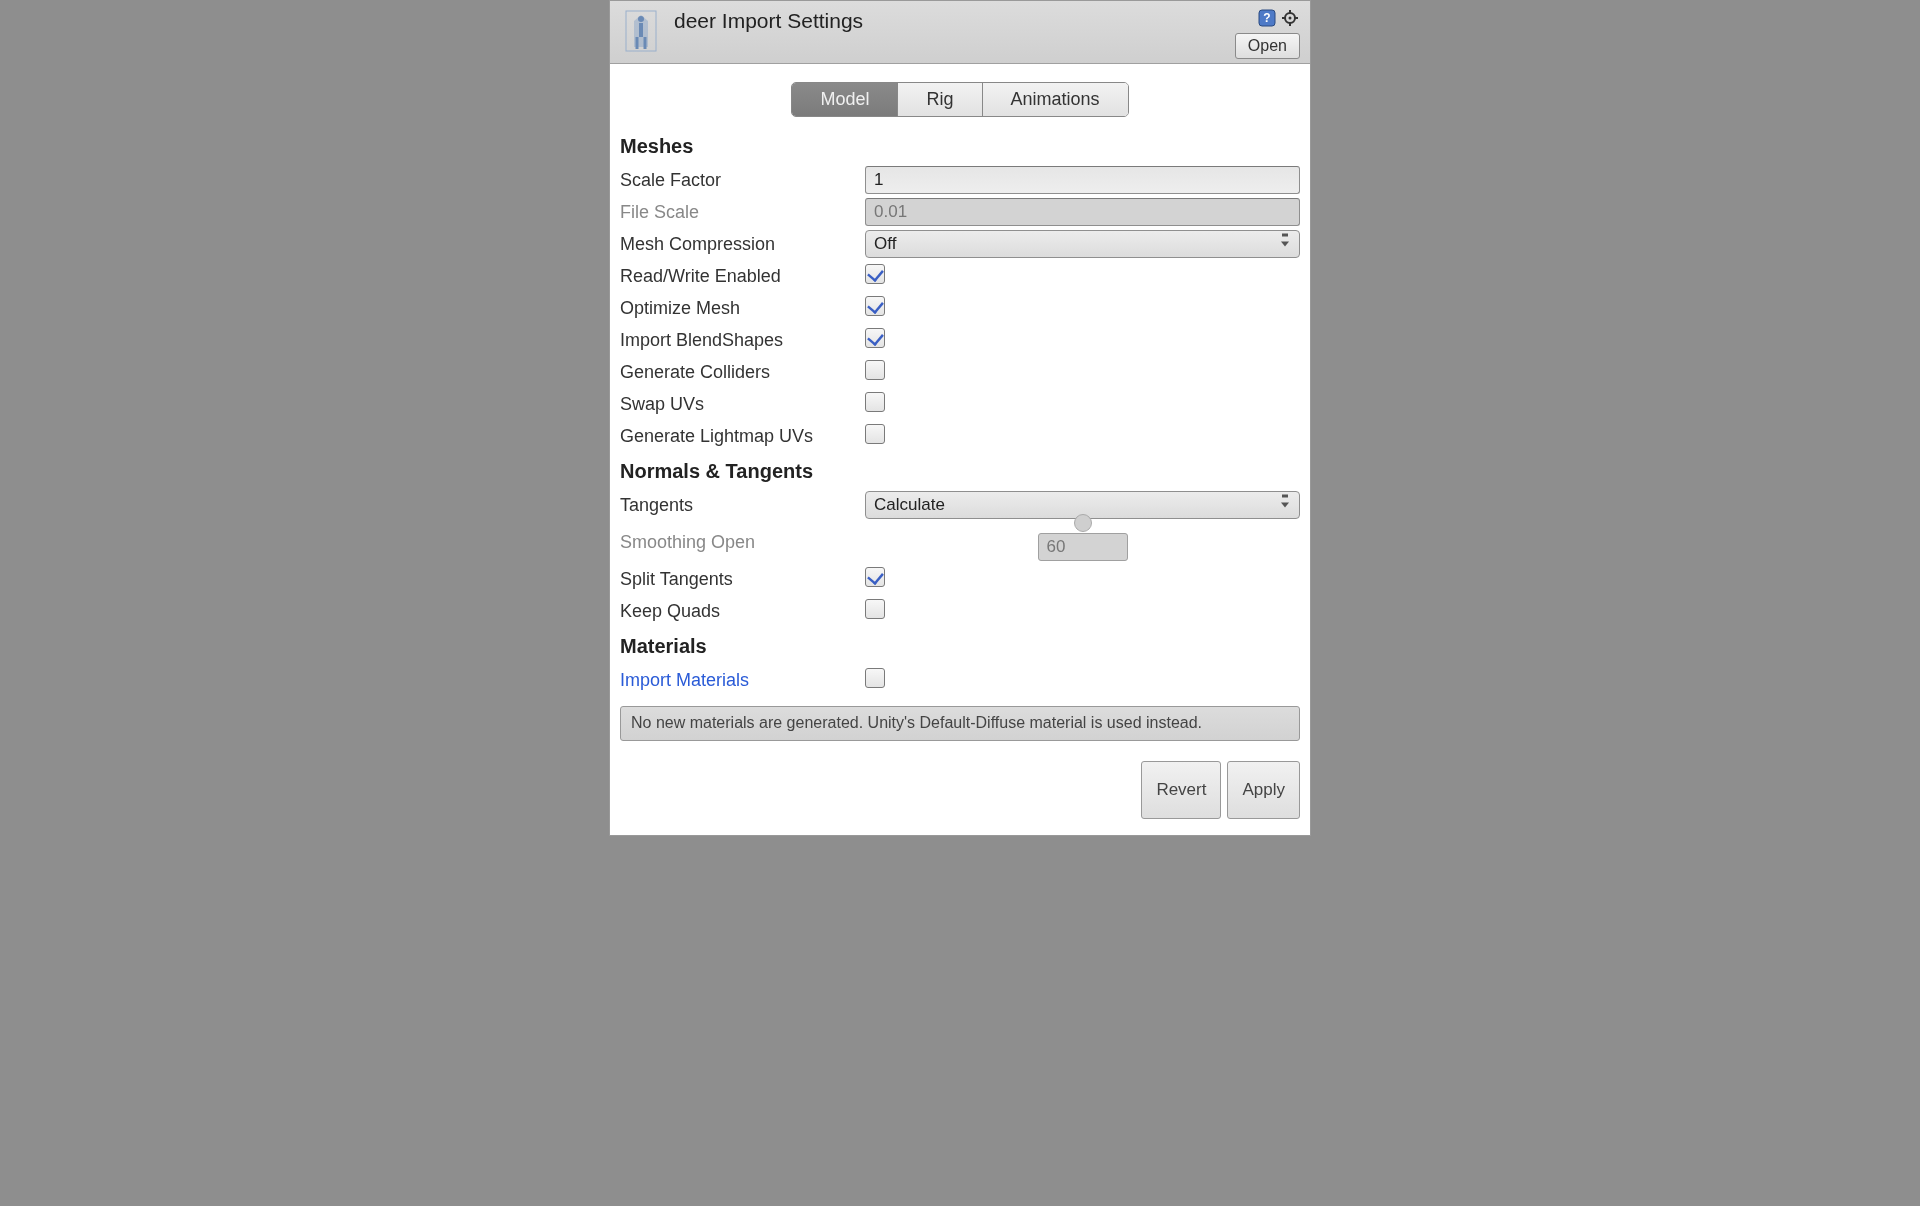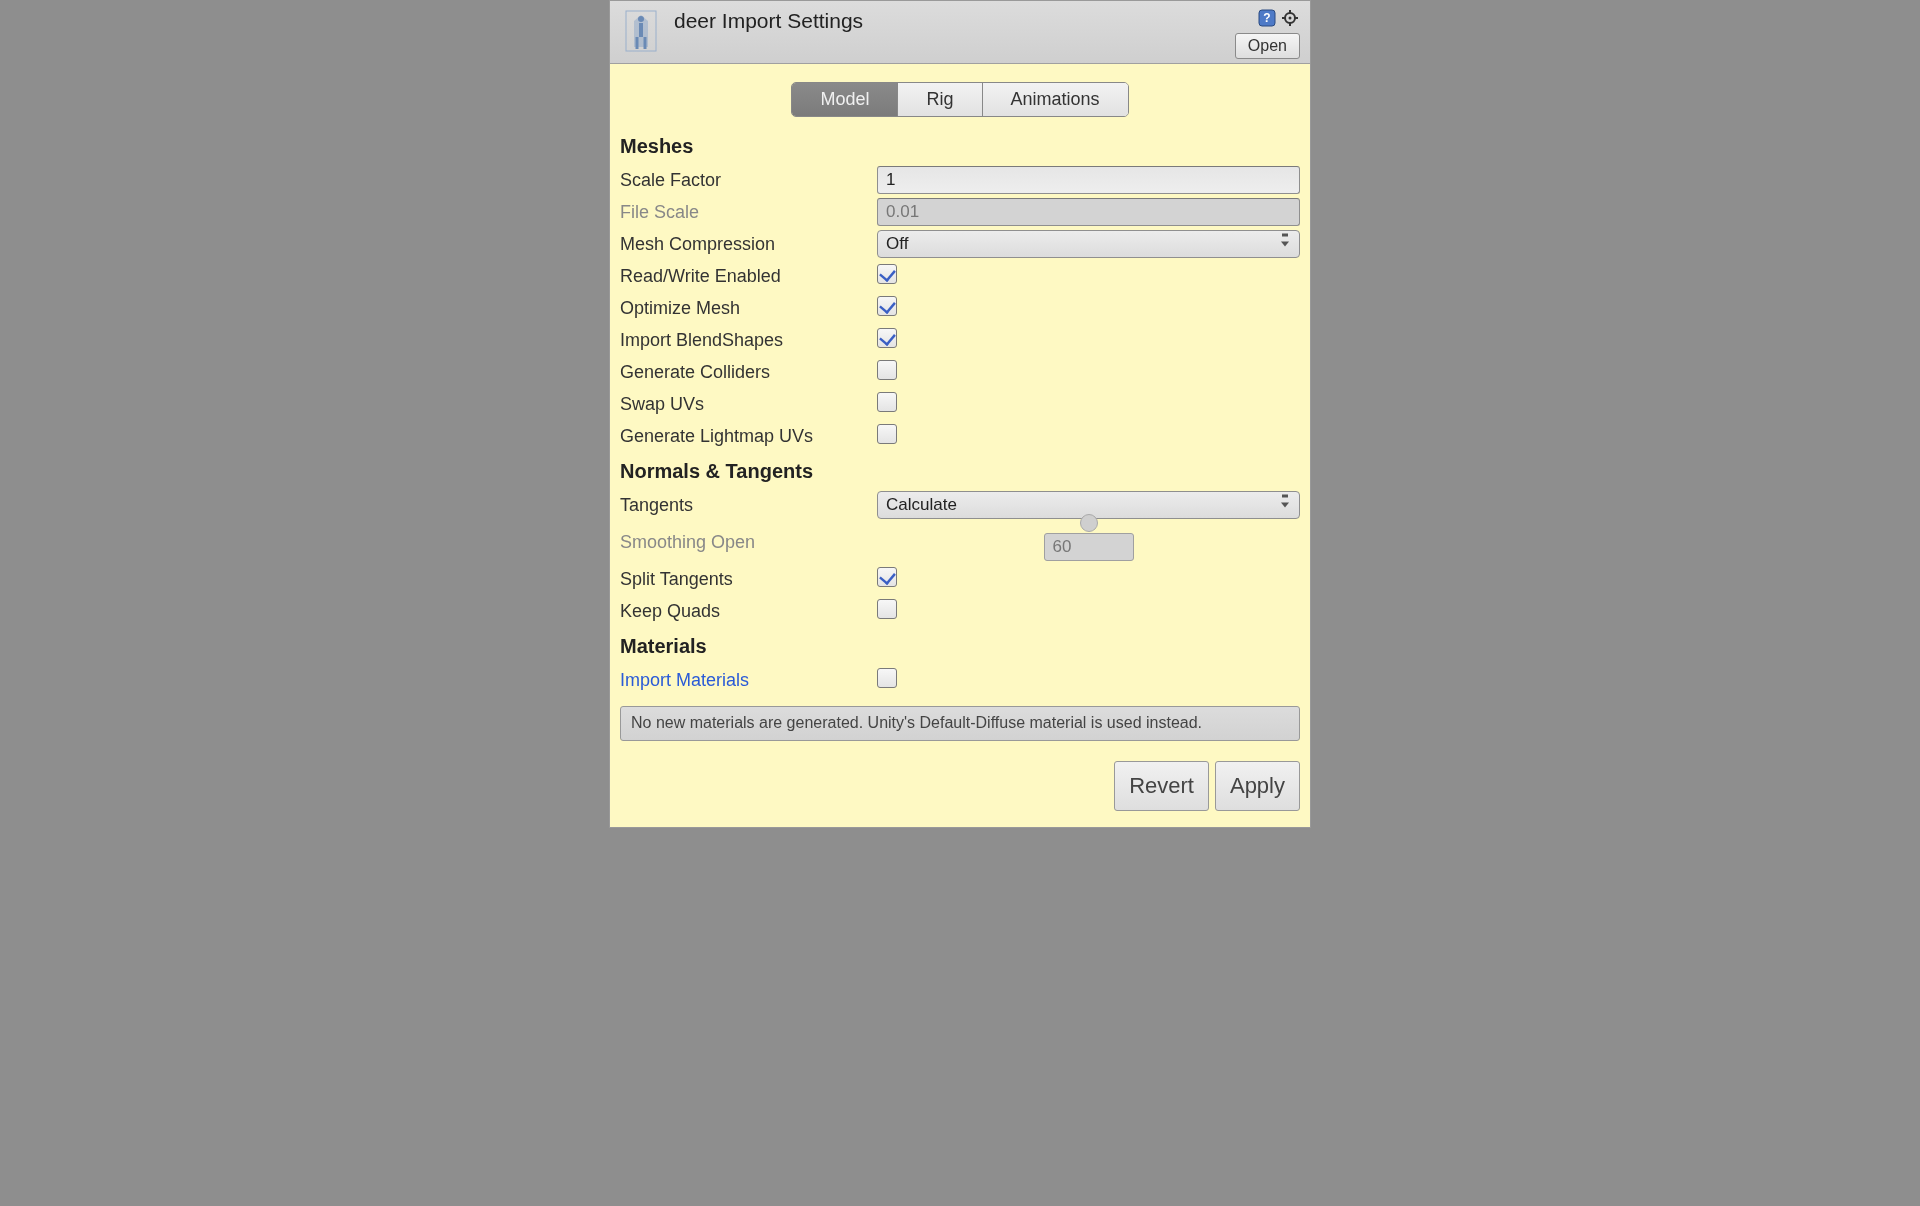--- a/index.html
+++ b/index.html
@@ -11,21 +11,21 @@
     body {
       background: #8e8e8e;
       width: 1920px;
       height: 1206px;
       display: flex;
       justify-content: center;
       align-items: flex-start;
     }
     .inspector {
       width: 702px;
-      background: #fef9c3;
+      background: #ffffff;
       border: 1px solid #999;
     }
     .header {
       display: flex;
       align-items: flex-start;
       padding: 6px 12px 8px 12px;
       background: linear-gradient(#dcdcdc, #cfcfcf);
       border-bottom: 1px solid #a0a0a0;
       position: relative;
     }
@@ -97,21 +97,20 @@
       font-size: 20px;
       font-weight: bold;
       color: #222;
       margin: 10px 0 8px 0;
     }
     .row {
       display: flex;
       align-items: center;
       margin: 4px 0;
       min-height: 28px;
-      gap: 12px;
     }
     .row-label {
       width: 245px;
       font-size: 18px;
       color: #333;
       flex-shrink: 0;
     }
     .row-label.disabled { color: #888; }
     .row-label.link { color: #2a5bd7; }
     .row-control {
@@ -204,22 +203,22 @@
     .footer {
       display:flex;
       justify-content:flex-end;
       gap:6px;
       margin-top: 20px;
     }
     .footer-btn {
       background: linear-gradient(#f1f1f1, #dedede);
       border:1px solid #999;
       border-radius:3px;
-      padding:11px 14px;
-      font-size:22px;
+      padding:18px 14px;
+      font-size:17px;
       color:#444;
       cursor:pointer;
     }
   </style>
 </head>
 <body>
 
 <div class="inspector">
 
   <div class="header">

